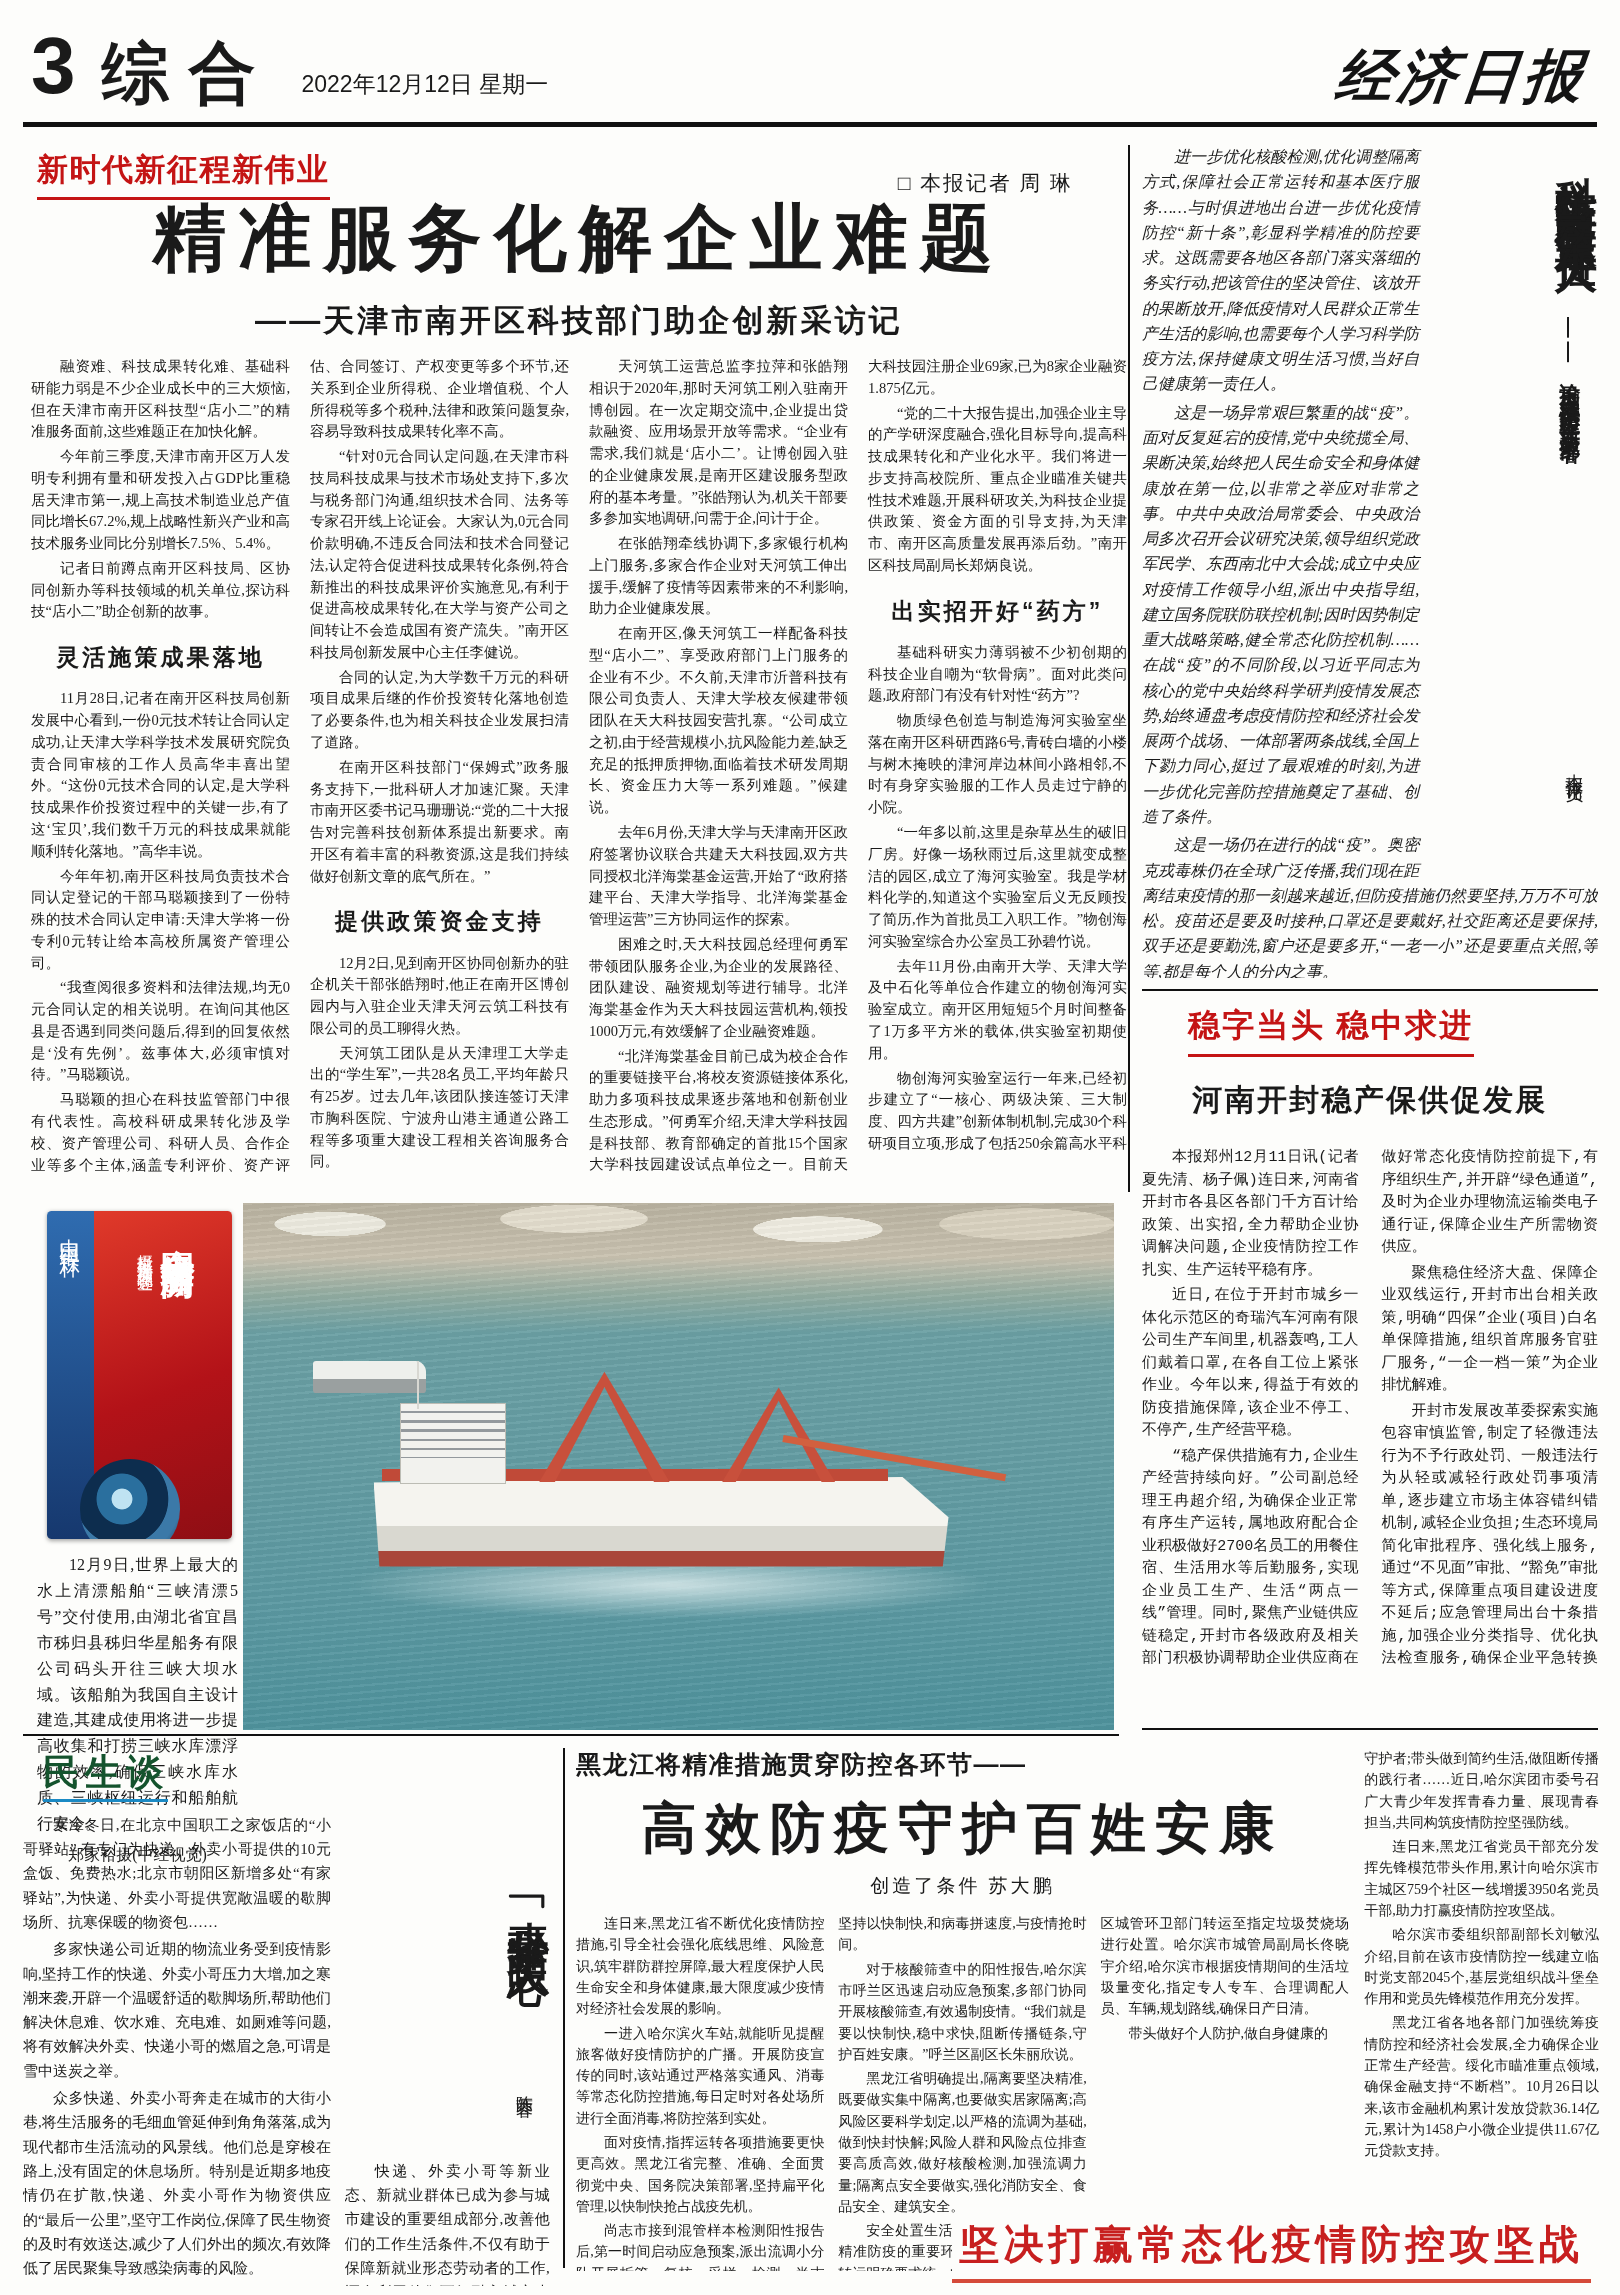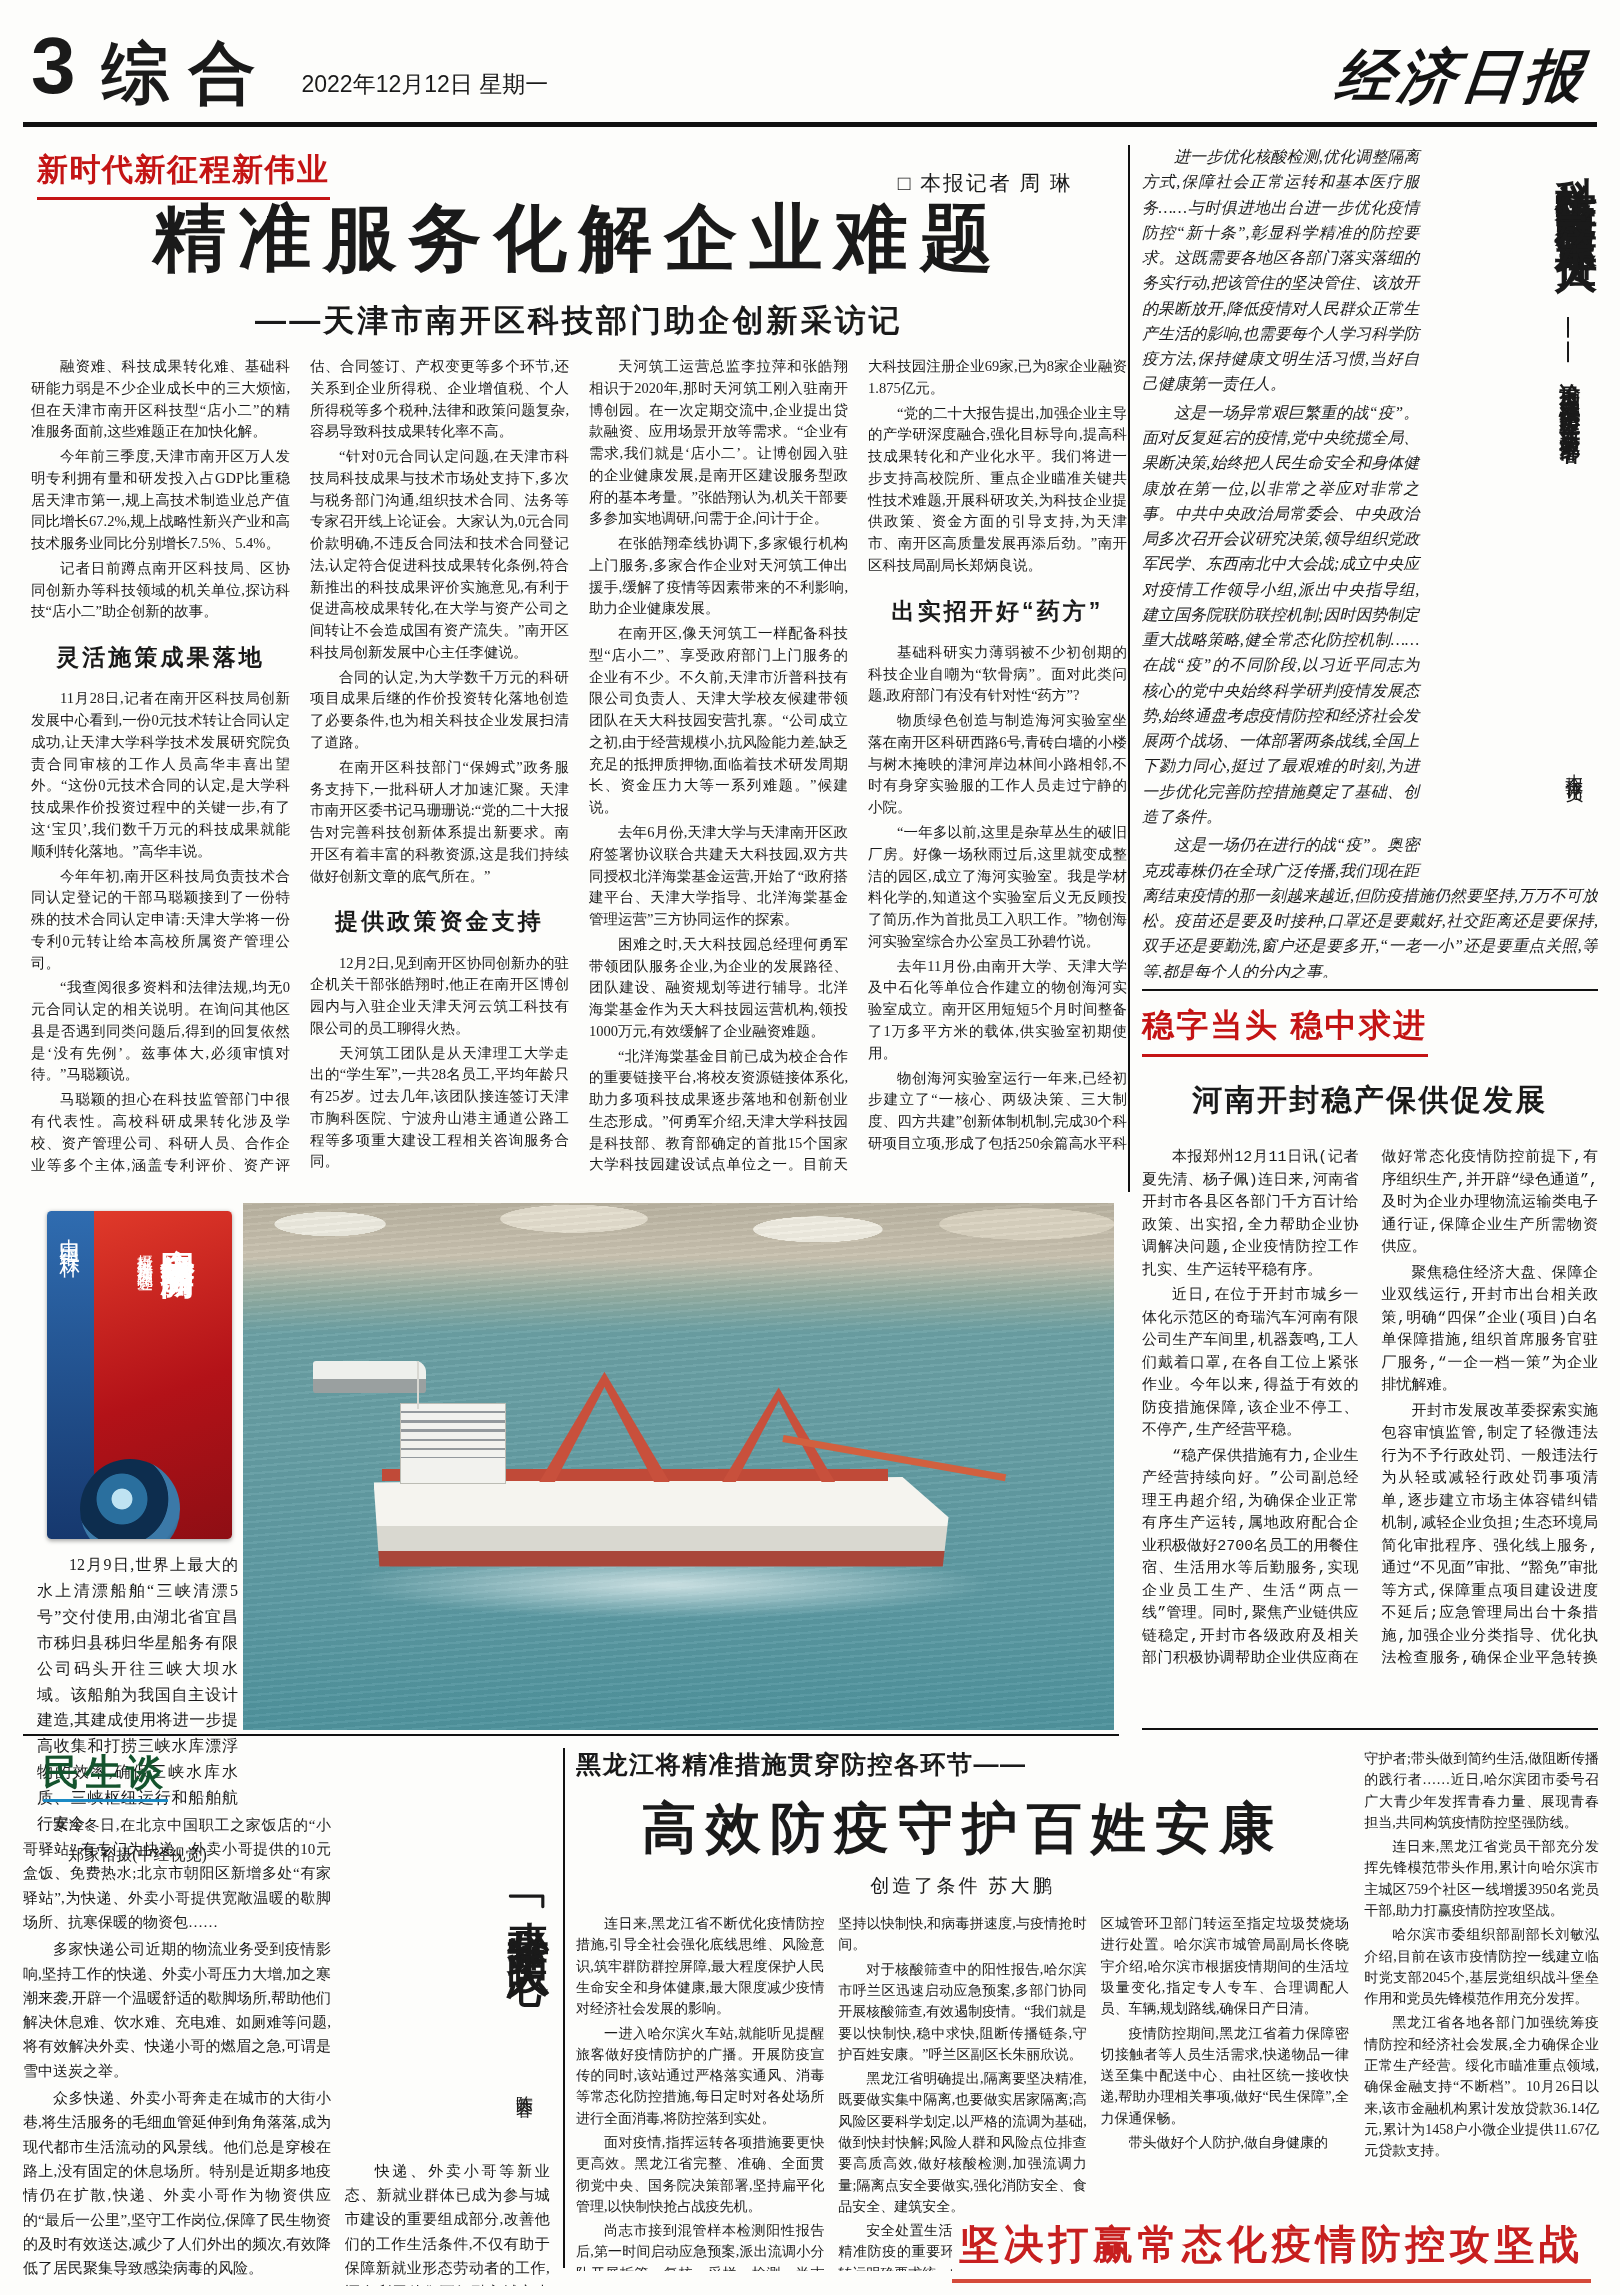--- a/index.html
+++ b/index.html
@@ -33,21 +33,21 @@
 
   
   .commBody{font-size:16px;line-height:1.58;font-style:italic;height:834px;overflow:hidden;}
   .commTitleBlock{float:right;width:168px;height:736px;margin-left:10.7px;display:flex;flex-direction:row;}
   .commTitle{font-family:"Liberation Sans","DejaVu Sans",sans-serif;font-weight:700;font-size:42px;letter-spacing:5.4px;line-height:1.05;font-style:normal;}
   .commSub{font-family:"Liberation Sans","DejaVu Sans",sans-serif;font-weight:700;font-size:20.7px;letter-spacing:3.8px;padding-top:92px;margin-right:12.2px;font-style:normal;}
   .commByline{font-size:17.6px;letter-spacing:3.1px;padding-top:329px;margin-right:10.7px;font-style:normal;}
 
   
   .kickerRed{color:#c41414;font-family:"Liberation Sans","DejaVu Sans",sans-serif;font-weight:700;font-size:32px;
-             letter-spacing:2.3px;border-bottom:3.1px solid #c41414;padding-bottom:6.1px;display:inline-block;}
+             letter-spacing:2.3px;border-bottom:3.1px solid #c41414;padding-bottom:6.1px;display:inline-block;margin-left:46px;}
   .henanHeadline{font-weight:700;font-size:30px;text-align:center;letter-spacing:2.3px;
                  font-family:"Liberation Serif","DejaVu Serif",serif;}
   .henanBody{column-count:2;column-gap:23px;height:527px;overflow:hidden;font-size:15px;line-height:1.5;font-family:Liberation Mono, monospace;}
 
   
   .photo{background:
       radial-gradient(92px 20px at 10% 4%, #eceadf 60%, rgba(0,0,0,0) 61%),
       radial-gradient(122px 23px at 38% 3%, #e3ddcd 60%, rgba(0,0,0,0) 61%),
       radial-gradient(107px 21.4px at 66% 5%, #efece1 60%, rgba(0,0,0,0) 61%),
       radial-gradient(145px 26px at 90% 4%, #d9d2c0 60%, rgba(0,0,0,0) 61%),
@@ -248,21 +248,20 @@
           <div class="hljCol">
 
           <p class="t-pc">坚持以快制快,和病毒拼速度,与疫情抢时间。</p>
               <p class="t-p">对于核酸筛查中的阳性报告,哈尔滨市呼兰区迅速启动应急预案,多部门协同开展核酸筛查,有效遏制疫情。“我们就是要以快制快,稳中求快,阻断传播链条,守护百姓安康。”呼兰区副区长朱丽欣说。</p>
               <p class="t-p">黑龙江省明确提出,隔离要坚决精准,既要做实集中隔离,也要做实居家隔离;高风险区要科学划定,以严格的流调为基础,做到快封快解;风险人群和风险点位排查要高质高效,做好核酸检测,加强流调力量;隔离点安全要做实,强化消防安全、食品安全、建筑安全。</p>
               <p class="t-p">安全处置生活等领域产生的垃圾,是精准防疫的重要环节。哈尔滨市对垃圾转运明确要求统一收集,再由所在</p>
             </div>
           <div class="hljCol">
 
           <p class="t-pc">区城管环卫部门转运至指定垃圾焚烧场进行处置。哈尔滨市城管局副局长佟晓宇介绍,哈尔滨市根据疫情期间的生活垃圾量变化,指定专人专车、合理调配人员、车辆,规划路线,确保日产日清。</p>
-              <p class="t-p">疫情防控期间,黑龙江省着力保障密切接触者等人员生活需求,快递物品一律送至集中配送中心、由社区统一接收快递,帮助办理相关事项,做好“民生保障”,全力保通保畅。</p>
               <p class="t-p">带头做好个人防护,做自身健康的</p>
             </div>
         </div>
       </div>
       <div class="hljCol jus" style="width:230px;">
 
       <p class="t-pc">守护者;带头做到简约生活,做阻断传播的践行者……近日,哈尔滨团市委号召广大青少年发挥青春力量、展现青春担当,共同构筑疫情防控坚强防线。</p>
           <p class="t-p">连日来,黑龙江省党员干部充分发挥先锋模范带头作用,累计向哈尔滨市主城区759个社区一线增援3950名党员干部,助力打赢疫情防控攻坚战。</p>
           <p class="t-p">哈尔滨市委组织部副部长刘敏泓介绍,目前在该市疫情防控一线建立临时党支部2045个,基层党组织战斗堡垒作用和党员先锋模范作用充分发挥。</p>
           <p class="t-p">黑龙江省各地各部门加强统筹疫情防控和经济社会发展,全力确保企业正常生产经营。绥化市瞄准重点领域,确保金融支持“不断档”。10月26日以来,该市金融机构累计发放贷款36.14亿元,累计为1458户小微企业提供11.67亿元贷款支持。</p>

